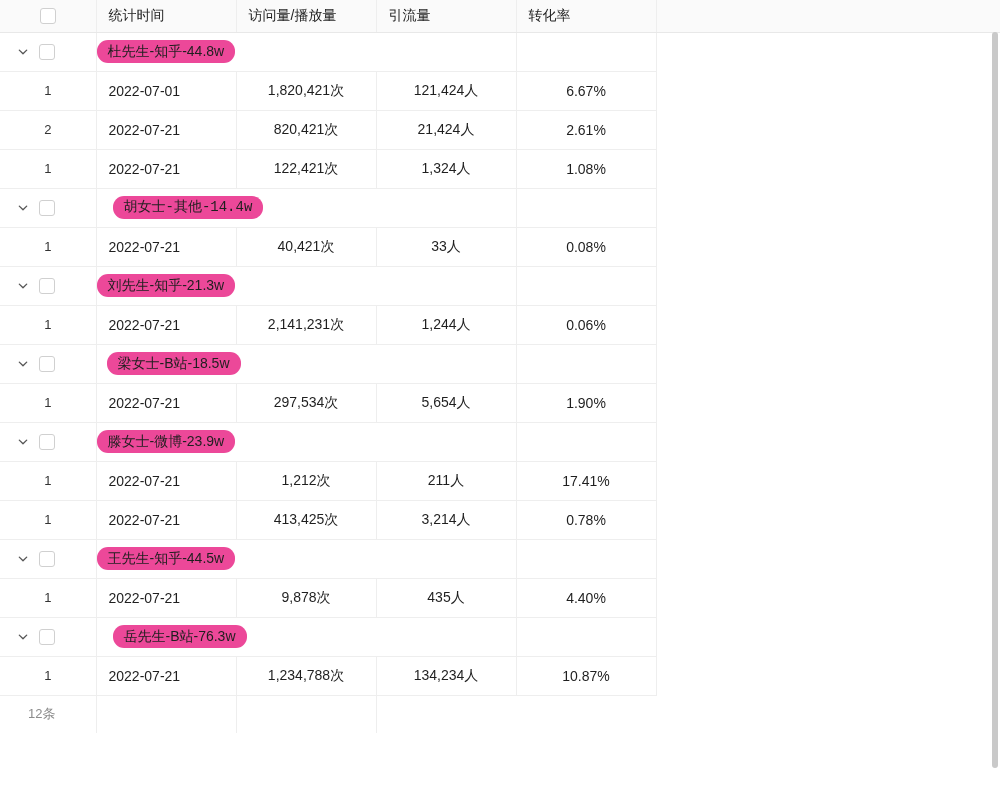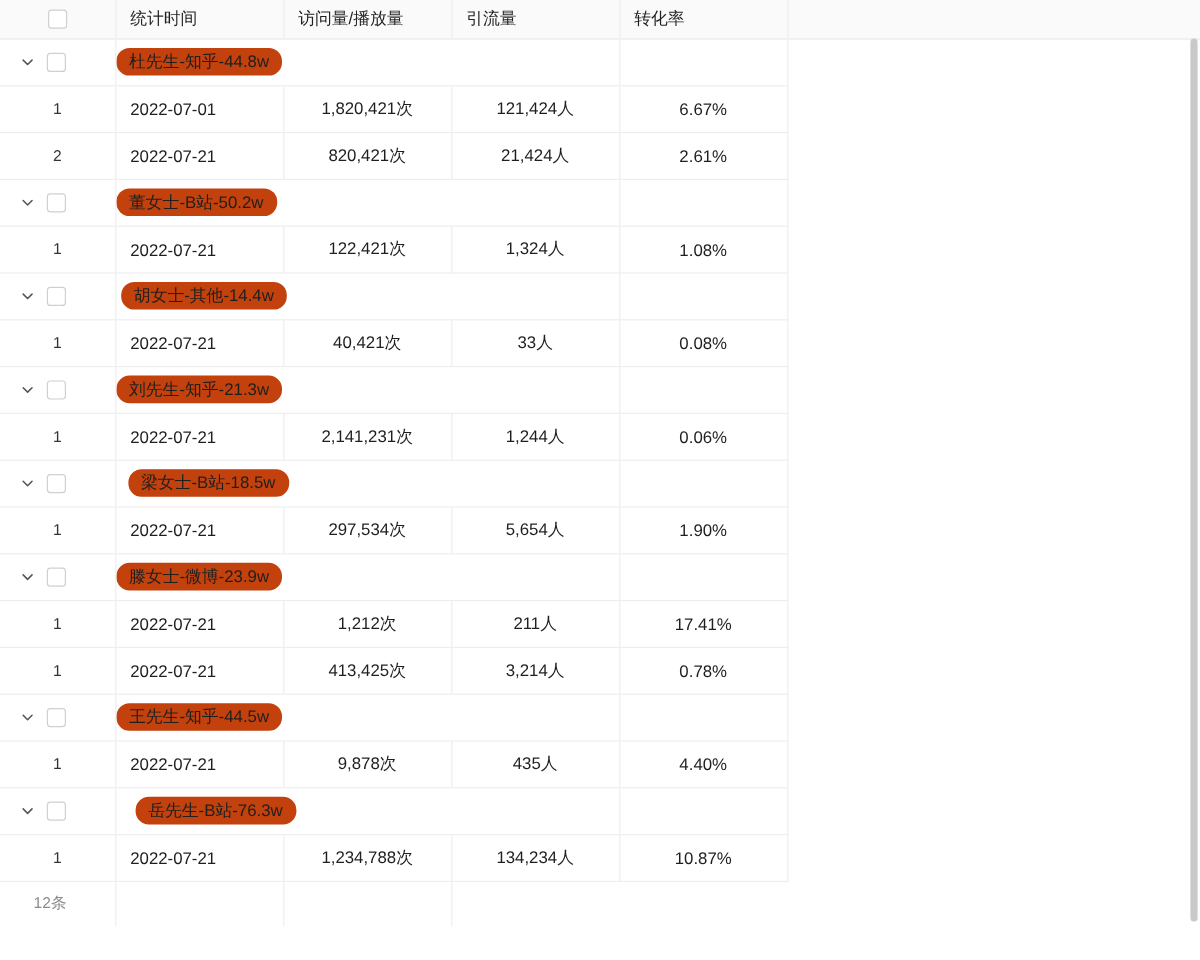--- a/index.html
+++ b/index.html
@@ -100,21 +100,21 @@
   .caret {
     width: 14px; height: 14px;
     display: inline-flex;
     align-items: center;
     justify-content: center;
     color: #555;
     flex: 0 0 auto;
   }
   .caret svg { display: block; }
   .grp-tag {
-    background: #c2410c;
+    background: #ec4899;
     border-radius: 11px;
     padding: 3px 11px 4px 11px;
     font-size: 14px;
     color: #1f1f1f;
     white-space: nowrap;
     line-height: 1.2;
   }
 
   
   tr.footer-row td {
@@ -201,55 +201,40 @@
           <td class="blank-right"></td>
         </tr>
         <tr>
           <td class="idx-cell">2</td>
           <td>2022-07-21</td>
           <td class="num">820,421次</td>
           <td class="num">21,424人</td>
           <td class="num">2.61%</td>
           <td class="blank-right"></td>
         </tr>
-        <tr class="group-row">
-          <td class="grp-label">
-            <span class="grp-inner">
-              <span class="caret">
-                <svg width="12" height="12" viewBox="0 0 12 12" aria-hidden="true">
-                  <path d="M2.3 4.1 L6 7.8 L9.7 4.1" fill="none" stroke="#555" stroke-width="1.3" stroke-linecap="round" stroke-linejoin="round"></path>
-                </svg>
-              </span>
-              <span class="cb"></span>
-            </span>
-          </td>
-          <td colspan="3" style="padding-left:0;"><span class="grp-tag">董女士-B站-50.2w</span></td>
-          <td></td>
-          <td class="blank-right"></td>
-        </tr>
         <tr>
           <td class="idx-cell">1</td>
           <td>2022-07-21</td>
           <td class="num">122,421次</td>
           <td class="num">1,324人</td>
           <td class="num">1.08%</td>
           <td class="blank-right"></td>
         </tr>
         <tr class="group-row">
           <td class="grp-label">
             <span class="grp-inner">
               <span class="caret">
                 <svg width="12" height="12" viewBox="0 0 12 12" aria-hidden="true">
                   <path d="M2.3 4.1 L6 7.8 L9.7 4.1" fill="none" stroke="#555" stroke-width="1.3" stroke-linecap="round" stroke-linejoin="round"></path>
                 </svg>
               </span>
               <span class="cb"></span>
             </span>
           </td>
-          <td colspan="3" style="padding-left:4px;"><span class="grp-tag">胡女士-其他-14.4w</span></td>
+          <td colspan="3" style="padding-left:16px;font-family:Liberation Mono, monospace;"><span class="grp-tag">胡女士-其他-14.4w</span></td>
           <td></td>
           <td class="blank-right"></td>
         </tr>
         <tr>
           <td class="idx-cell">1</td>
           <td>2022-07-21</td>
           <td class="num">40,421次</td>
           <td class="num">33人</td>
           <td class="num">0.08%</td>
           <td class="blank-right"></td>

